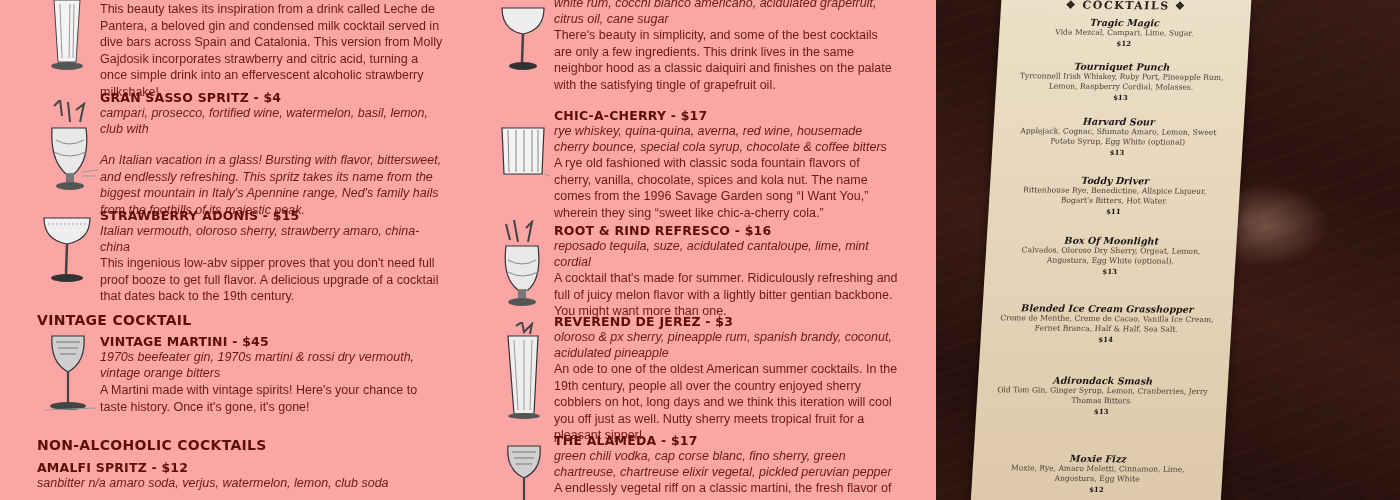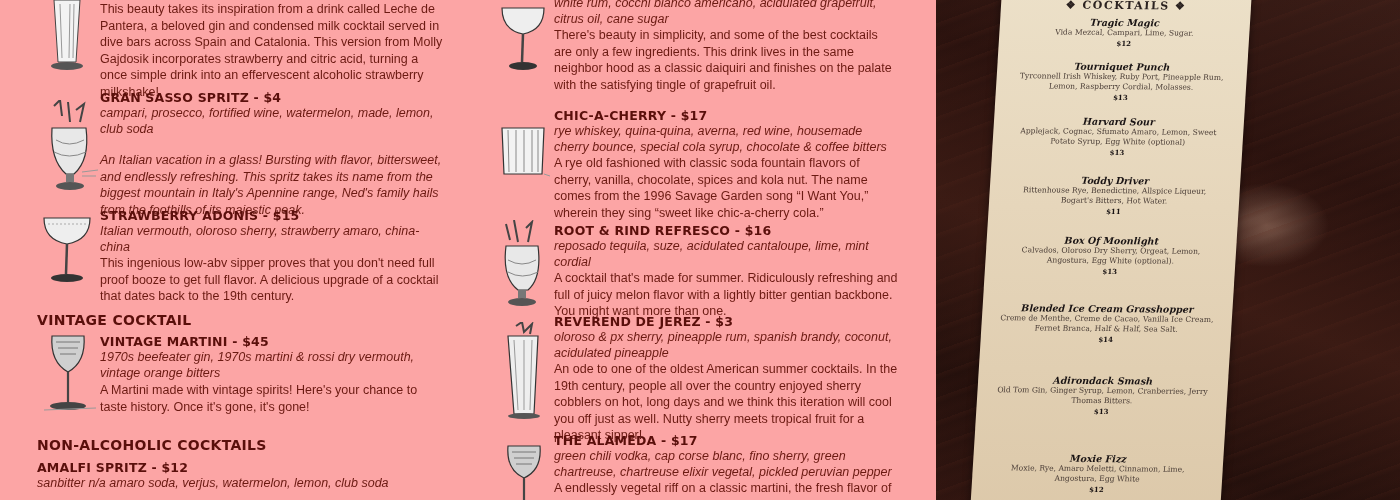--- a/index.html
+++ b/index.html
@@ -66,21 +66,21 @@
   <svg class="glass" style="left:46px;top:100px;" width="54" height="96" viewBox="0 0 54 96">
     <path d="M8 6 L14 0 L16 16 M22 2 L24 22 M30 10 L38 4 L34 22" stroke="#444" stroke-width="2" fill="none"></path>
     <path d="M6 28 Q4 60 20 74 L28 74 Q44 60 40 28 Z" fill="#e8e8e8" stroke="#333" stroke-width="1.2"></path>
     <path d="M10 40 Q23 48 38 40 M8 52 Q23 60 40 52" stroke="#888" stroke-width="1" fill="none"></path>
     <rect x="20" y="74" width="8" height="8" fill="#777"></rect>
     <ellipse cx="24" cy="86" rx="14" ry="4" fill="#555"></ellipse>
     <path d="M36 72 L52 70 M36 76 L50 76" stroke="#999" stroke-width="1"></path>
   </svg>
   <div class="item" style="left:100px;top:90px;width:345px;">
     <div class="title">GRAN SASSO SPRITZ - $4</div>
-    <div class="ingredients">campari, prosecco, fortified wine, watermelon, made, lemon, club soda</div>
+    <div class="ingredients">campari, prosecco, fortified wine, watermelon, basil, lemon, club with</div>
     <div class="desc italic" style="margin-top:15px;">An Italian vacation in a glass! Bursting with flavor, bittersweet, and endlessly refreshing.  This spritz takes its name from the biggest mountain in Italy's Apennine range, Ned's family hails from the  foothills of its majestic peak.</div>
   </div>
 
   <svg class="glass" style="left:40px;top:210px;" width="54" height="80" viewBox="0 0 54 80">
     <path d="M4 8 Q4 30 27 34 Q50 30 50 8 Z" fill="#eee" stroke="#333" stroke-width="1.2"></path>
     <path d="M8 14 L46 14" stroke="#aaa" stroke-width="1" stroke-dasharray="2 2"></path>
     <path d="M27 34 L26 64" stroke="#444" stroke-width="2.5"></path>
     <ellipse cx="27" cy="68" rx="16" ry="4" fill="#333"></ellipse>
   </svg>
   <div class="item" style="left:100px;top:208px;width:345px;">

